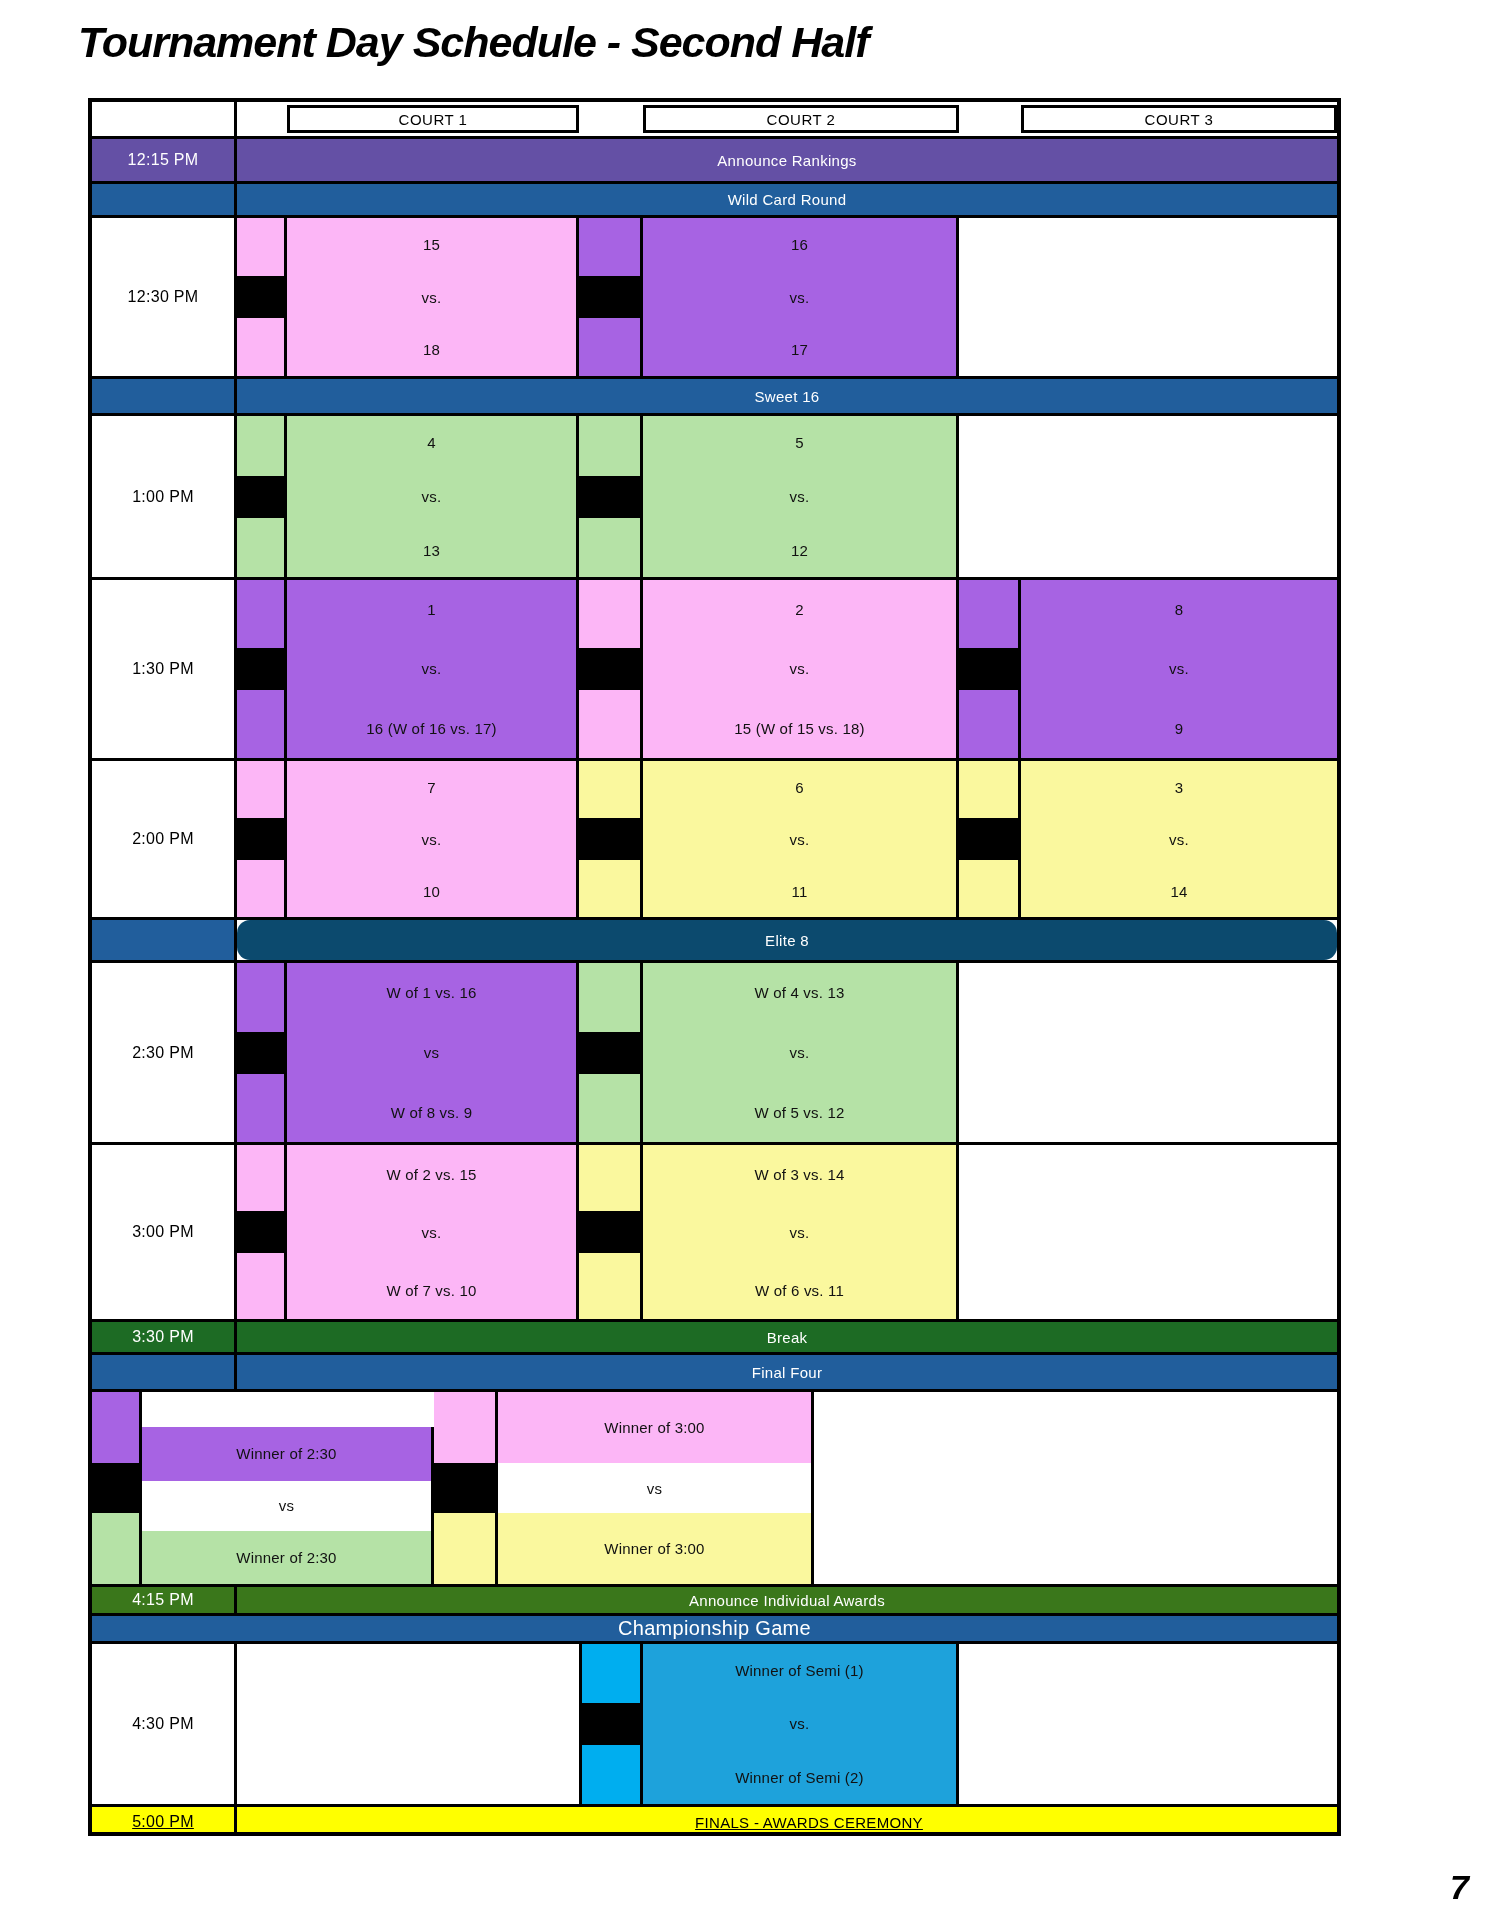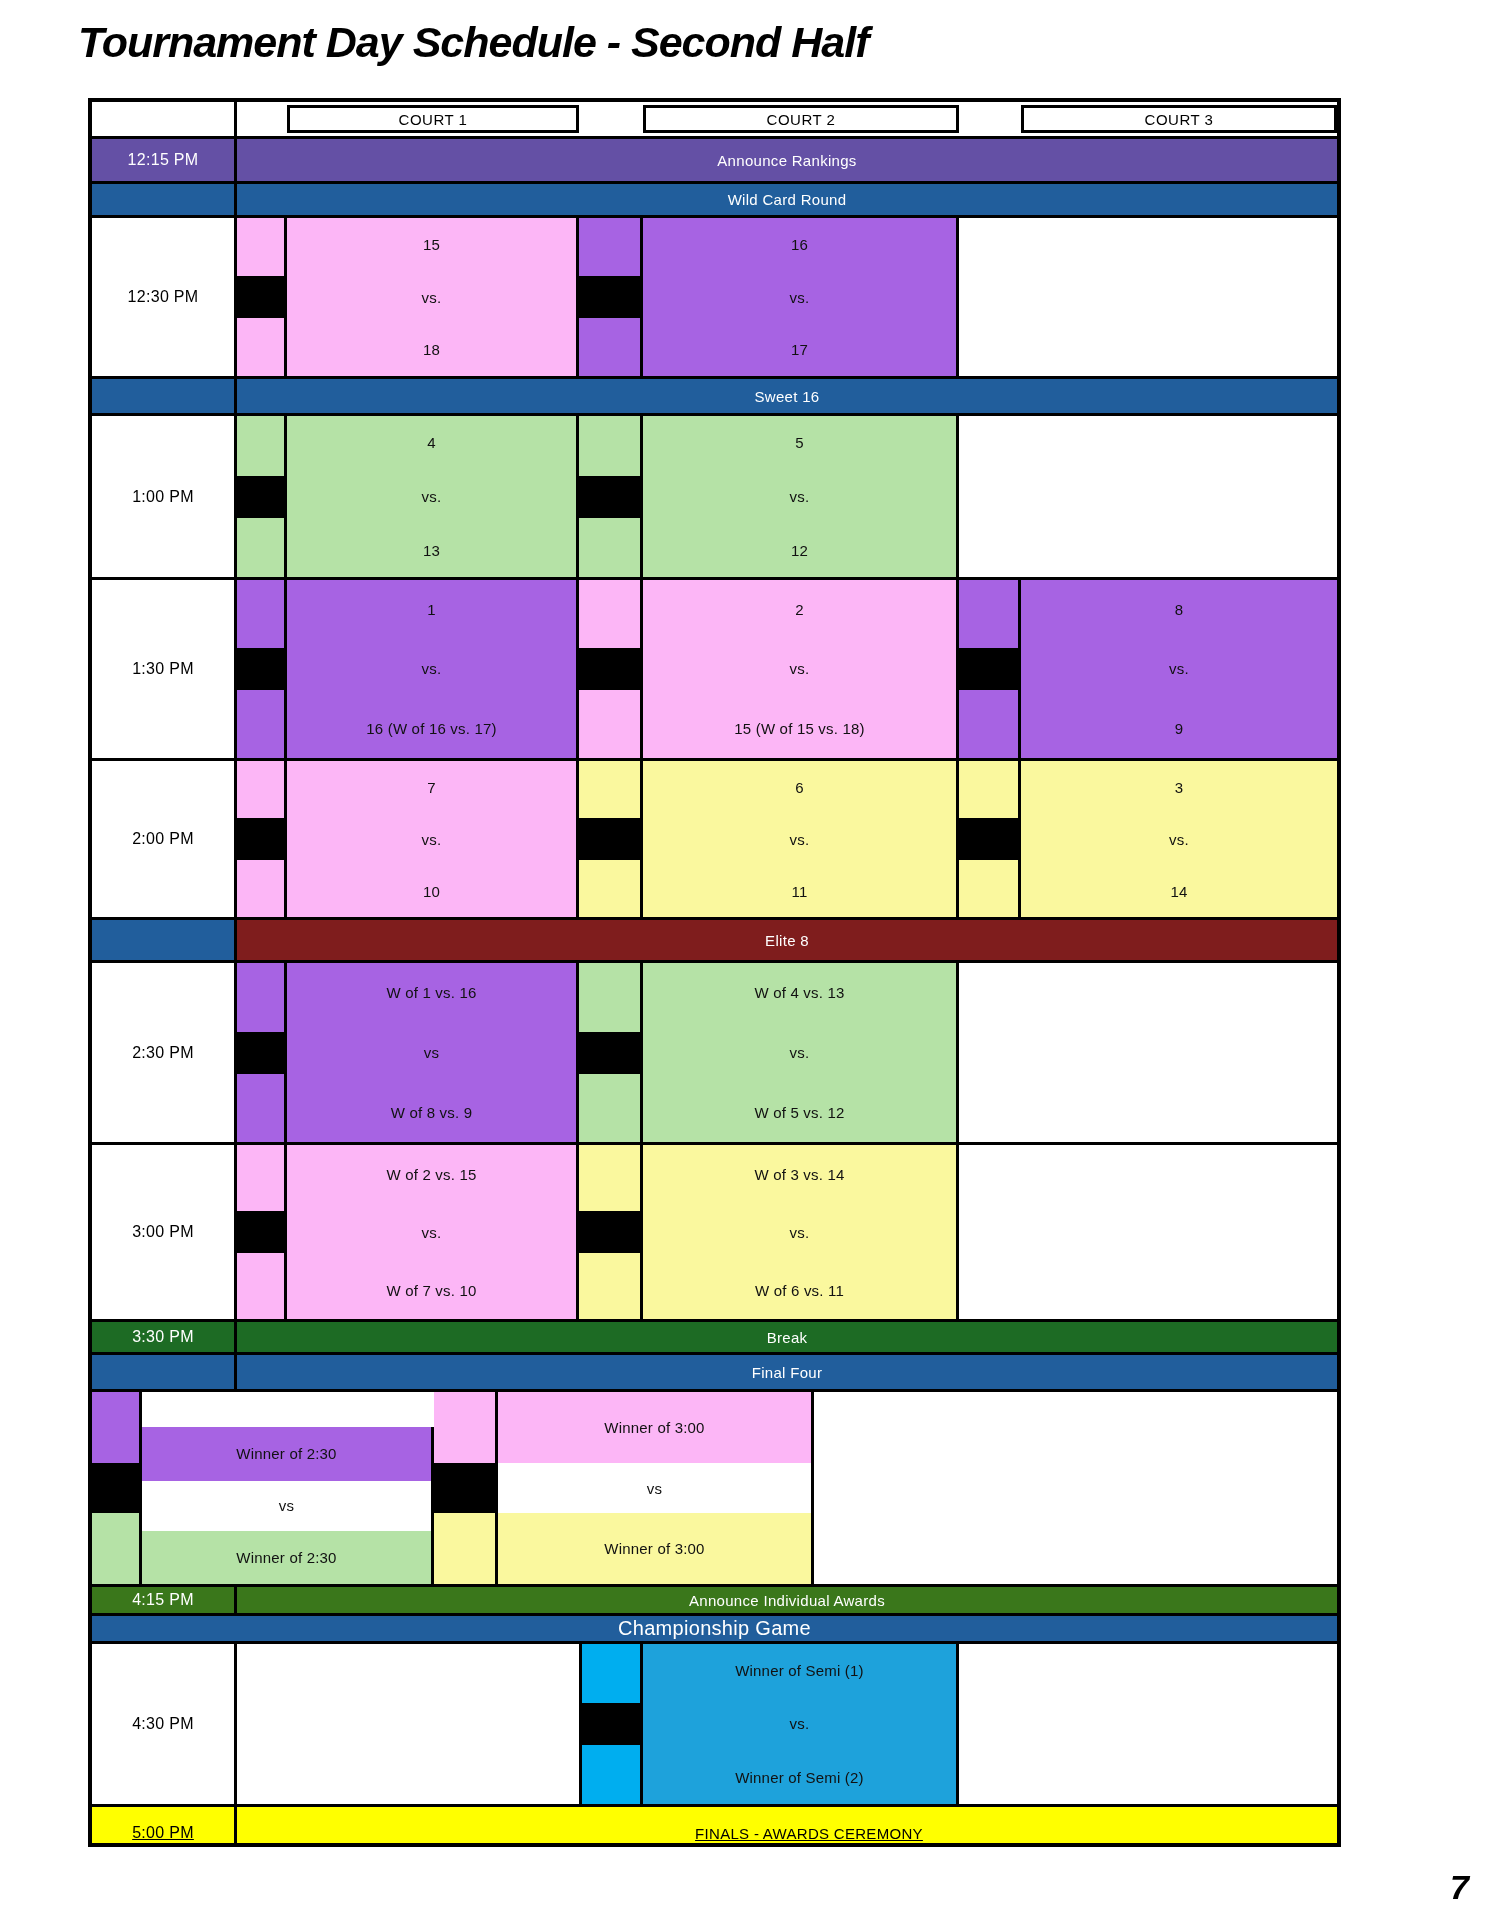--- a/index.html
+++ b/index.html
@@ -219,21 +219,21 @@
             <div class="line">3</div>
             <div class="line">vs.</div>
             <div class="line">14</div>
           </div>
         </div>
       </div>
       <div class="row banner" style="height: 43px;">
         <div class="time" style="background: rgb(33, 94, 156); color: rgb(255, 255, 255);">
           <span></span>
         </div>
-        <div class="banner-label" style="background: #7f1d1d; color: rgb(255, 255, 255);">
+        <div class="banner-label" style="background: #0c4a6e; color: rgb(255, 255, 255); border-radius: 13px;">
           <span>Elite 8</span>
         </div>
       </div>
       <div class="row match" style="height: 182px;">
         <div class="time" style="background: rgb(255, 255, 255); color: rgb(0, 0, 0);">
           <span>2:30 PM</span>
         </div>
         <div class="content">
           <div class="w-n1 strip" style="background: rgb(167, 99, 227); border-right: 3px solid rgb(0, 0, 0);">
             <div class="band" style="background: rgb(0, 0, 0); height: 42px;"></div>
@@ -341,21 +341,21 @@
           </div>
           <div class="w-c2 block" style="background: rgb(30, 162, 219); border-right: 3px solid rgb(0, 0, 0);">
             <div class="line">Winner of Semi (1)</div>
             <div class="line">vs.</div>
             <div class="line">Winner of Semi (2)</div>
           </div>
           <div class="w-n3 strip"></div>
           <div class="w-c3 block"></div>
         </div>
       </div>
-      <div class="row banner" style="height: 39px;">
+      <div class="row banner" style="height: 28px;">
         <div class="time low" style="background: rgb(255, 255, 0); color: rgb(0, 0, 0);">
           <span class="u">5:00 PM</span>
         </div>
         <div class="banner-label low" style="background: rgb(255, 255, 0); color: rgb(0, 0, 0); padding-left: 44px;">
           <span class="u">FINALS - AWARDS CEREMONY</span>
         </div>
       </div>
     </div>
   <div class="pageno">7</div>
 </div>

